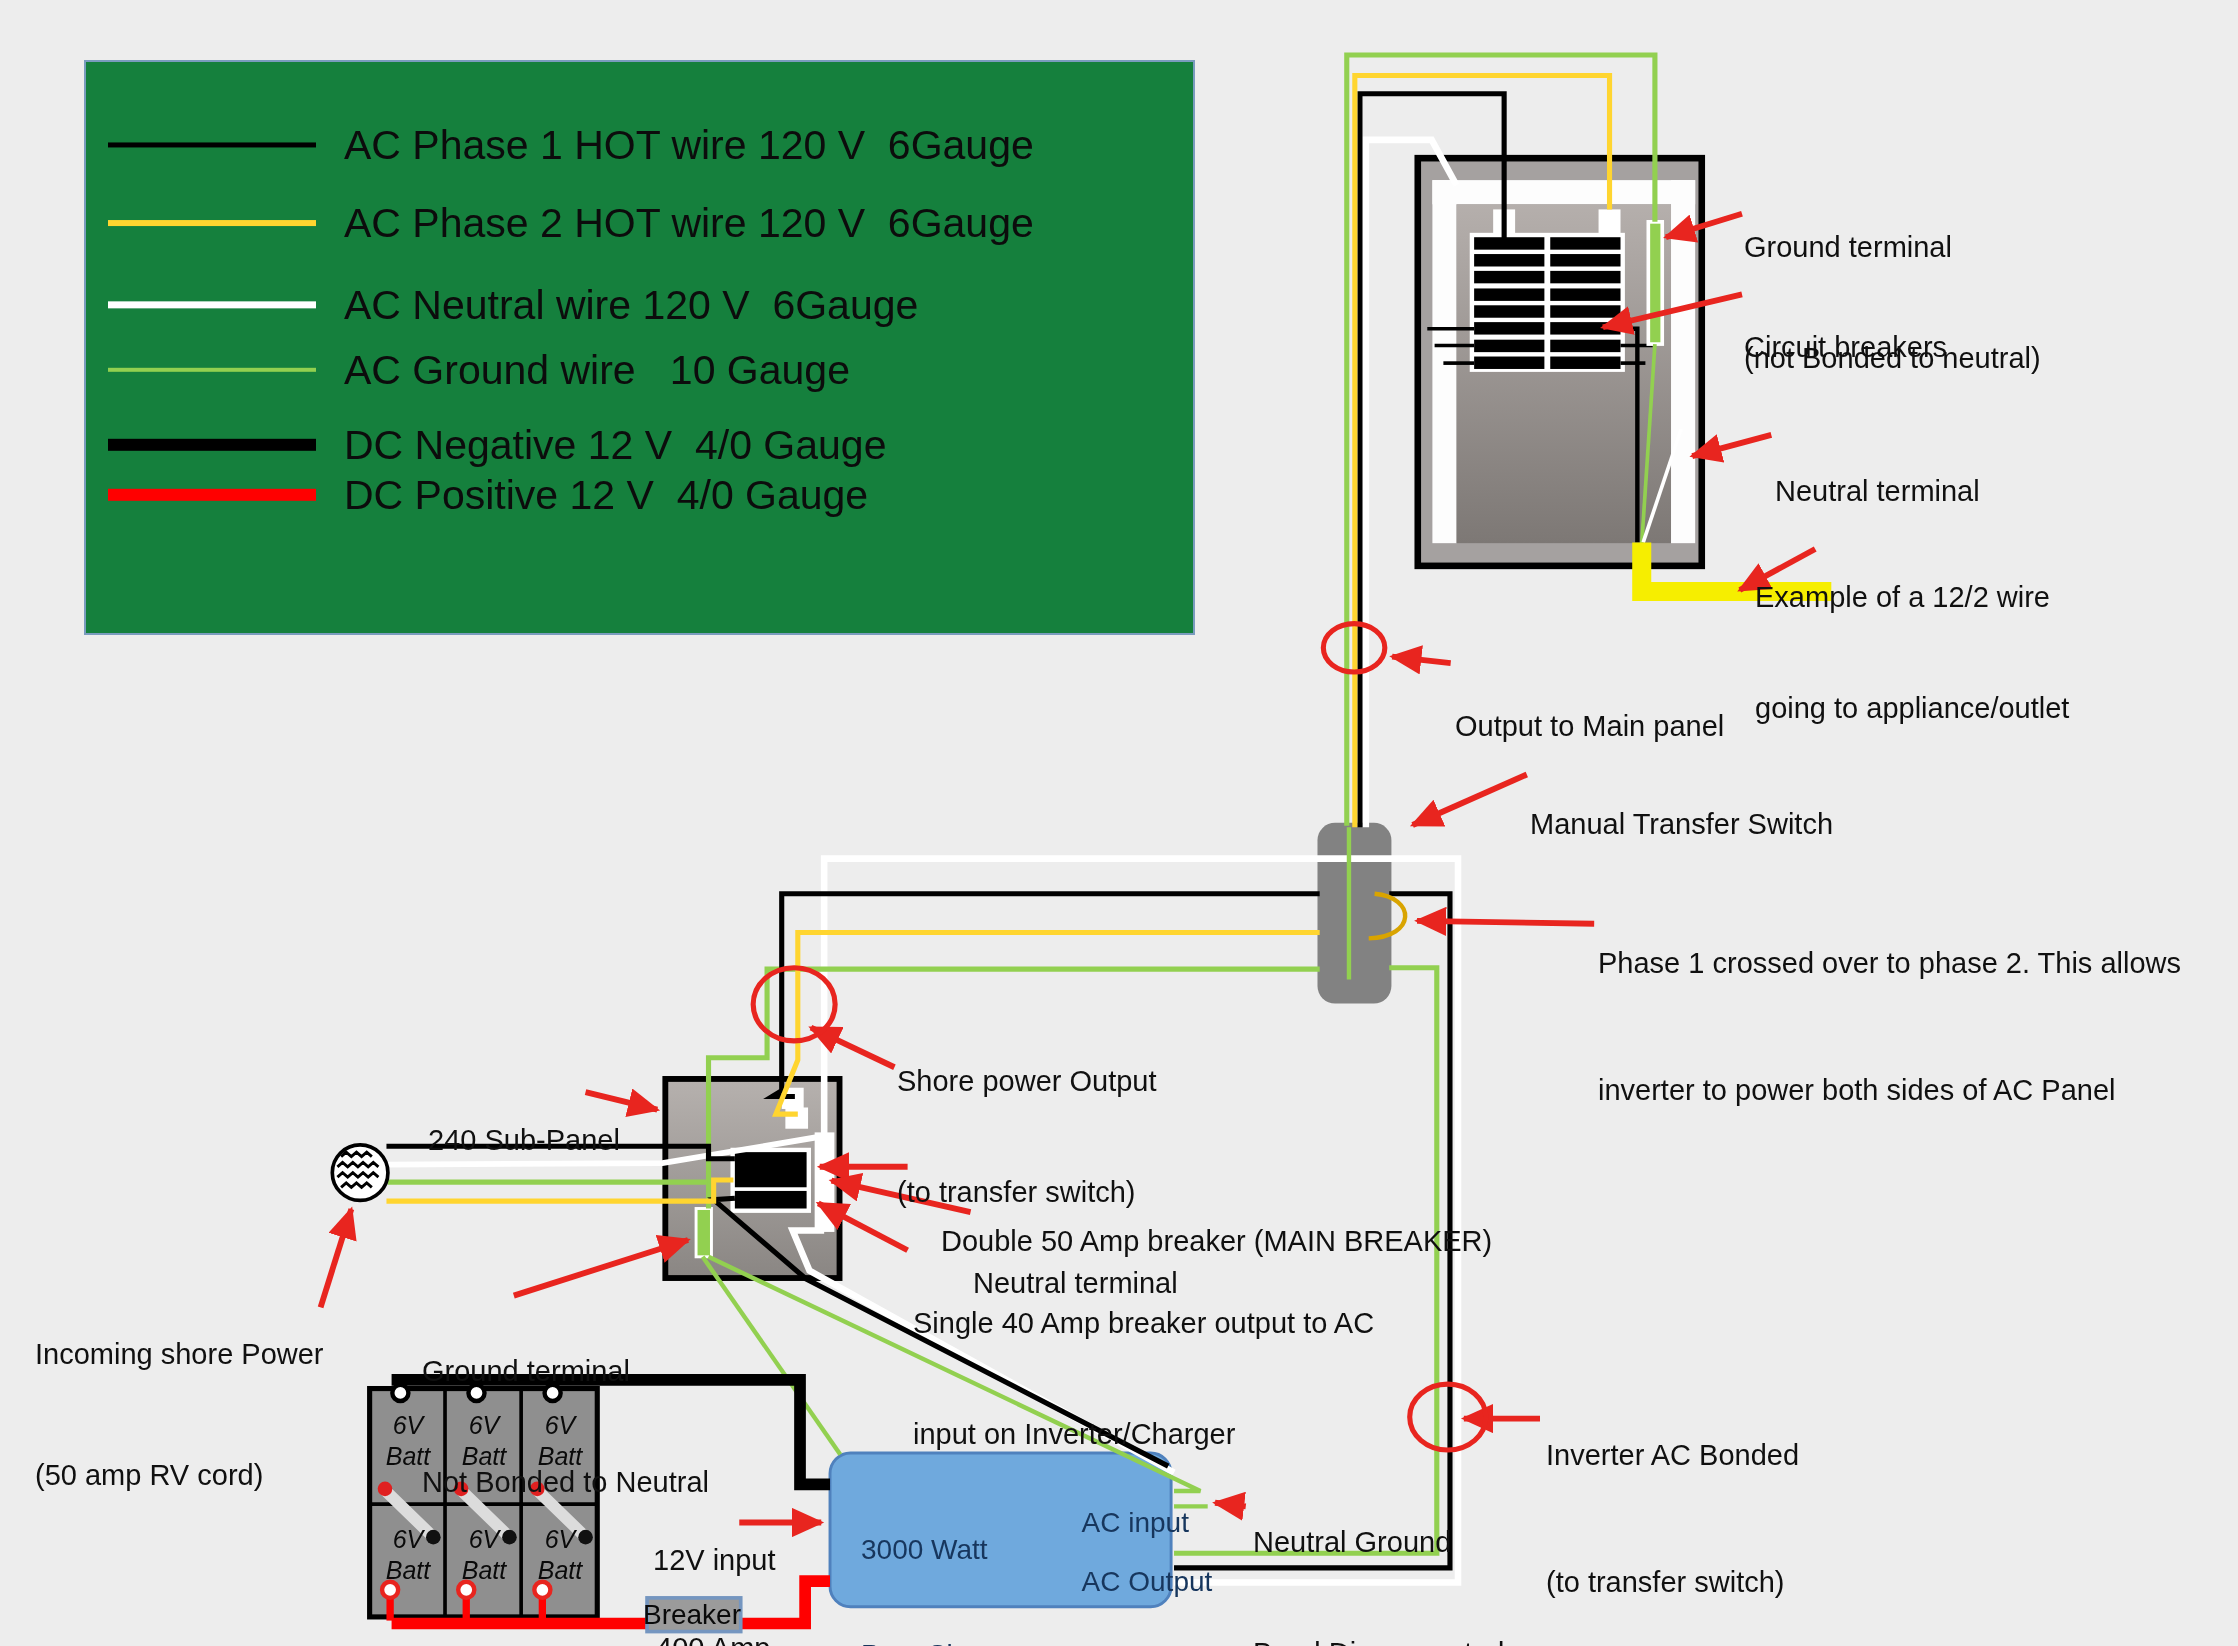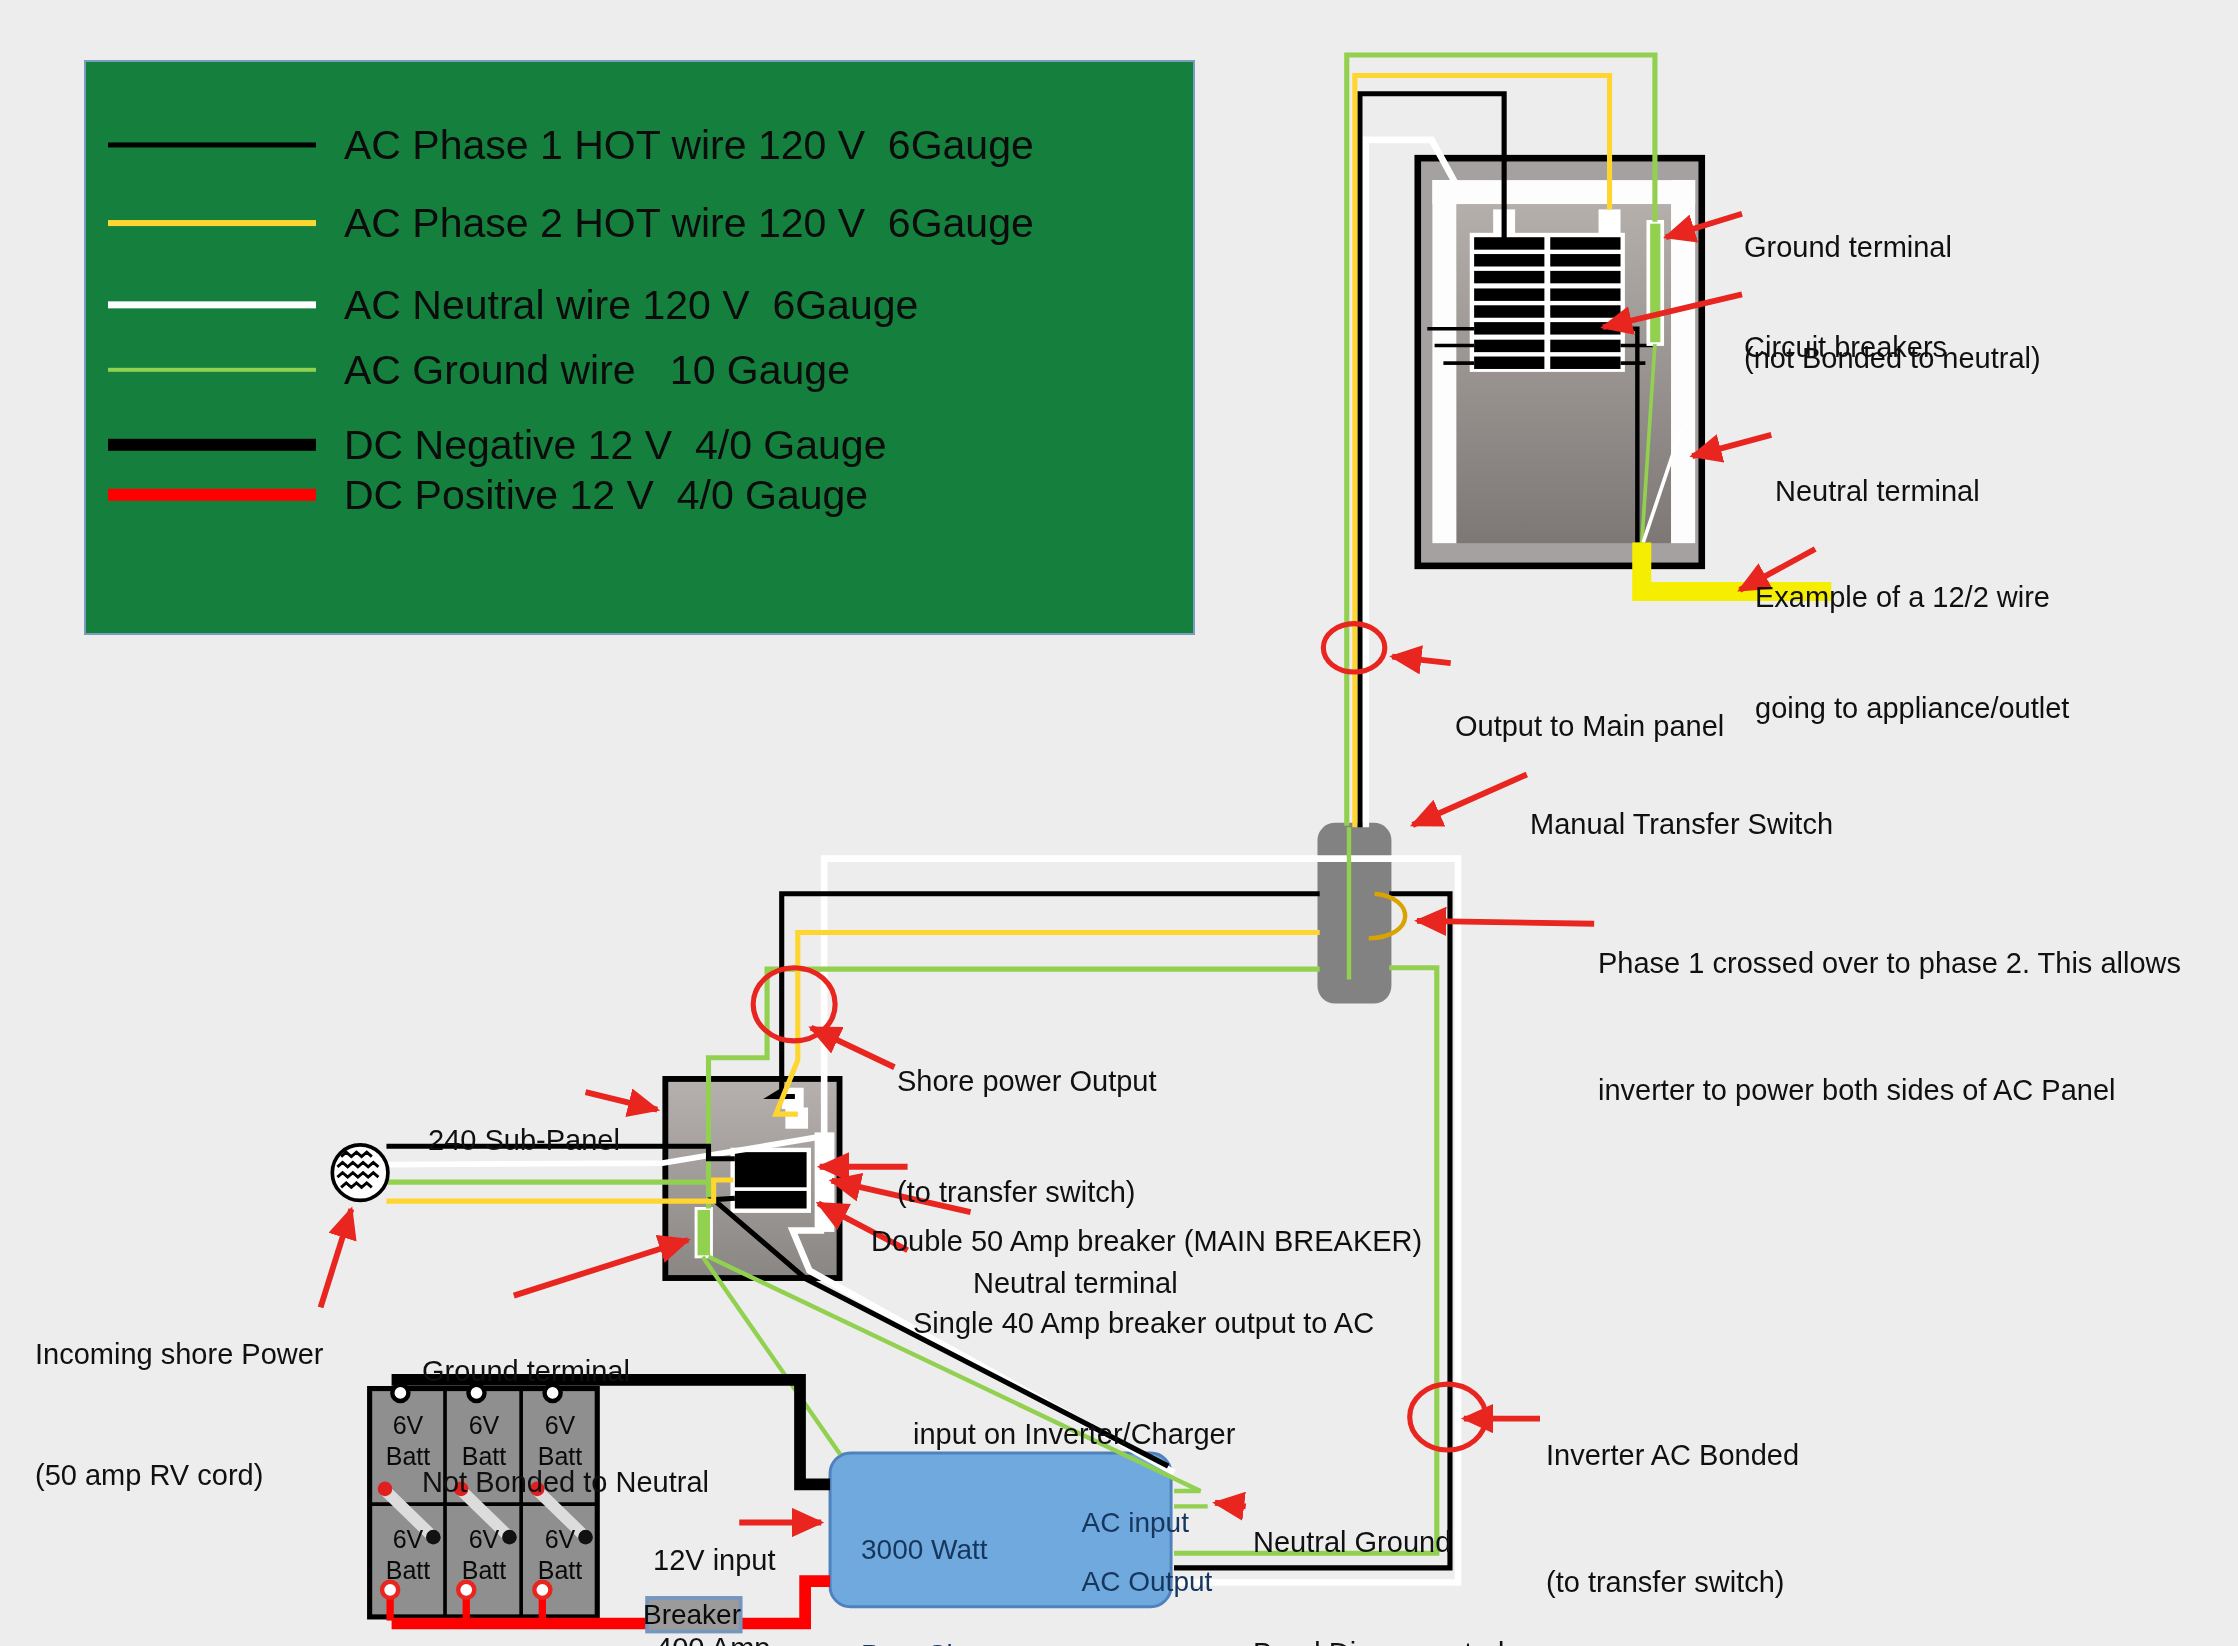--- a/index.html
+++ b/index.html
@@ -14,21 +14,21 @@
   .legend-row{position:absolute;left:0;width:100%;height:0;}
   .chip{position:absolute;left:22px;width:208px;top:0;transform:translateY(-50%);display:block;}
   .legend-text{position:absolute;left:258px;top:0;transform:translateY(-50%);
                font-size:41px;color:#0c0c0c;white-space:pre;}
   
   .inv-left{position:absolute;left:861px;top:1462px;width:190px;color:#17365d;
             font-size:28px;line-height:35px;white-space:pre;}
   .inv-right{position:absolute;color:#17365d;font-size:28px;white-space:pre;}
   
   .cell{position:absolute;width:76px;text-align:center;color:#0a0a0a;
-        font-size:25px;line-height:31px;}
+        font-size:25px;line-height:31px;font-style:italic;}
   .boxlbl{position:absolute;display:flex;align-items:center;justify-content:flex-end;
           color:#0a0a0a;font-size:28px;}
 </style>
 </head>
 <body>
 
 <div class="stage">
 
   <svg width="2239" height="1647" viewBox="0 0 3059 2250">
     <defs>
@@ -255,21 +255,21 @@
     <span class="ln">Phase 1 crossed over to phase 2. This allows</span>
     <span class="ln" style="margin-top:16px">inverter to power both sides of AC Panel</span>
   </div>
   <div class="lbl" style="left:897px;top:989px">
     <span class="ln">Shore power Output</span>
     <span class="ln">(to transfer switch)</span>
   </div>
   <div class="lbl" style="left:428px;top:1048px">
     <span class="ln">240 Sub-Panel</span>
   </div>
-  <div class="lbl" style="left:871px;top:1149px">
+  <div class="lbl" style="left:941px;top:1149px">
     <span class="ln">Double 50 Amp breaker (MAIN BREAKER)</span>
   </div>
   <div class="lbl" style="left:973px;top:1191px">
     <span class="ln">Neutral terminal</span>
   </div>
   <div class="lbl" style="left:913px;top:1231px">
     <span class="ln">Single 40 Amp breaker output to AC</span>
     <span class="ln">input on Inverter/Charger</span>
   </div>
   <div class="lbl" style="left:422px;top:1279px">

